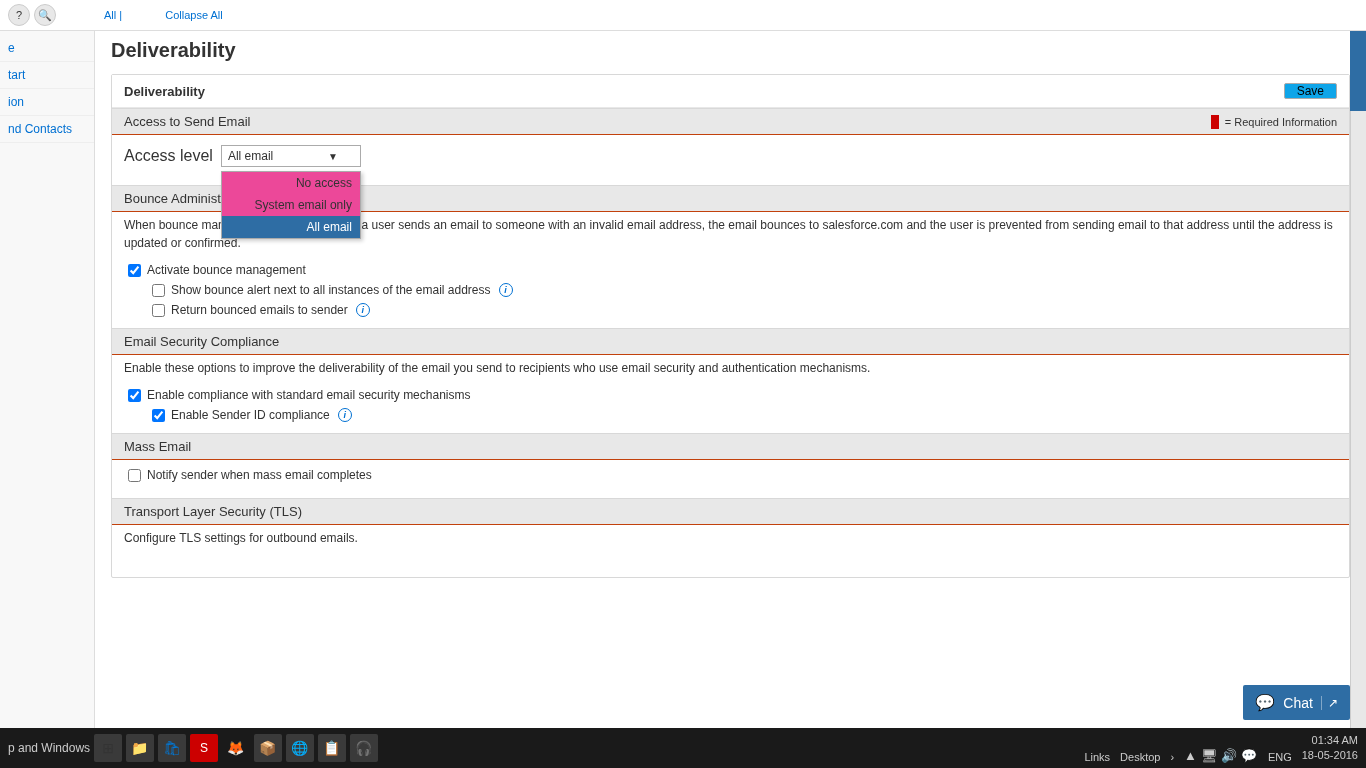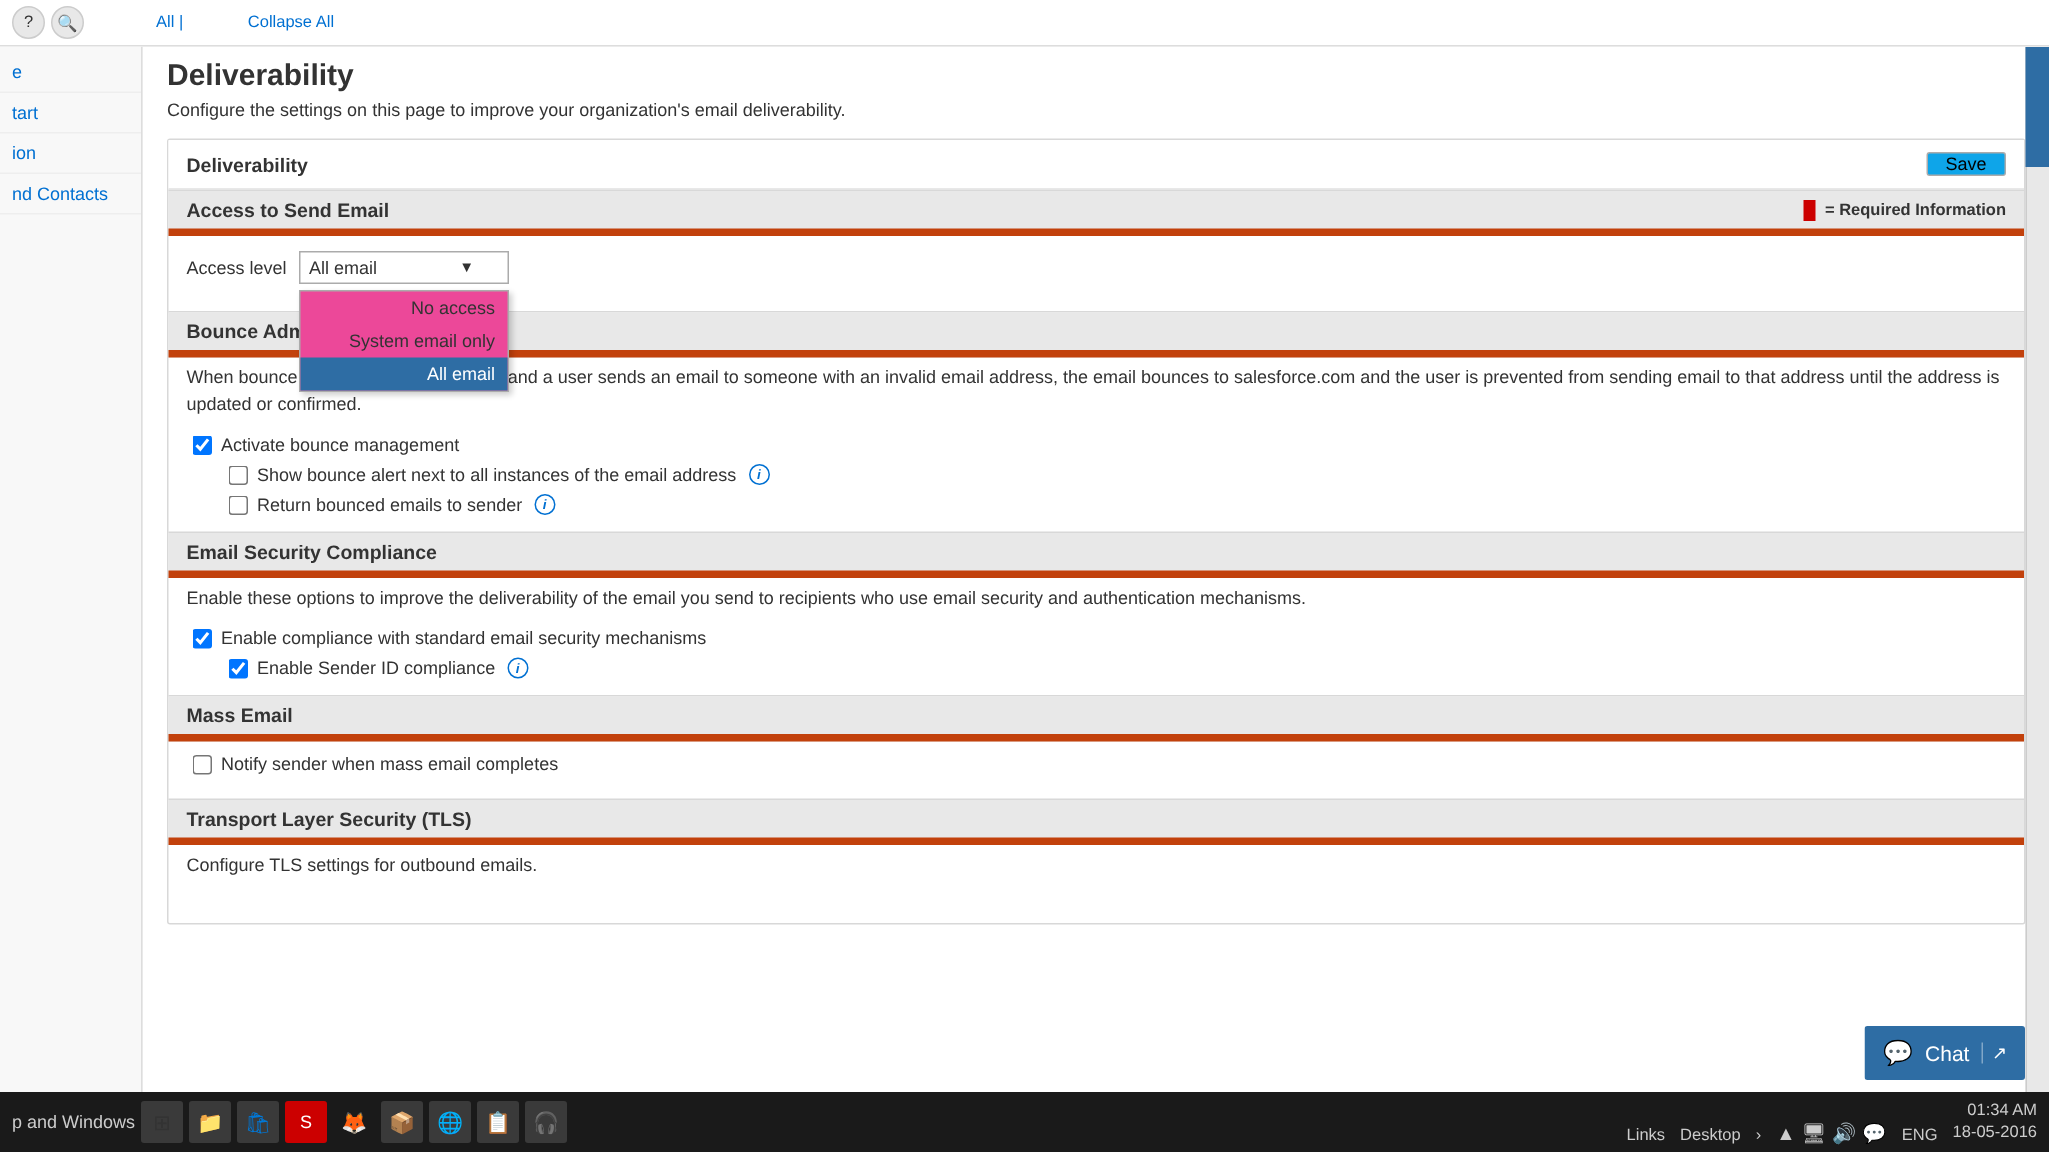--- a/index.html
+++ b/index.html
@@ -35,25 +35,25 @@
     .panel-header-title { font-weight: bold; font-size: 13px; color: #333; }
     .panel-save-row { display: flex; align-items: center; justify-content: space-between; padding: 8px 12px; background: #fff; border-bottom: 1px solid #e8e8e8; }
     .save-btn { background: #0ea5e9; border: 1px solid #ababab; padding: 0 12px; cursor: pointer; font-size: 12px; border-radius: 2px; }
 
     
     .required-info { display: flex; align-items: center; gap: 4px; font-size: 11px; color: #333; }
     .req-icon { display: inline-block; width: 8px; height: 14px; background: #c00; margin-right: 2px; }
 
     
     .section-block { border-top: 1px solid #d8d8d8; }
-    .section-heading { background: #e8e8e8; padding: 5px 12px; font-weight: bold; font-size: 13px; color: #333; border-bottom: 5px solid #c2410c; }
+    .section-heading { background: #e8e8e8; padding: 5px 12px; font-weight: normal; font-size: 13px; color: #333; border-bottom: 1px solid #c2410c; }
 
     
     .form-row { padding: 10px 12px; display: flex; align-items: center; position: relative; }
-    .form-label { font-size: 12px; color: #333; margin-right: 8px; white-space: nowrap; }
+    .form-label { font-size: 16px; color: #333; margin-right: 8px; white-space: nowrap; }
 
     
     .select-wrapper { position: relative; display: inline-block; }
 
     
     .dropdown-menu { position: absolute; top: 28px; left: 0; background: #fff; border: 1px solid #ababab; z-index: 100; min-width: 140px; box-shadow: 2px 2px 4px rgba(0,0,0,0.2); }
     .dropdown-option { padding: 4px 8px; font-size: 12px; cursor: pointer; }
     .dropdown-option.selected { background: #2e6da4; color: #fff; }
 
     
@@ -112,21 +112,20 @@
       <div class="sidebar-item">e</div>
       <div class="sidebar-item">tart</div>
       <div class="sidebar-item">ion</div>
       <div class="sidebar-item">nd Contacts</div>
     </div>
 
     <div class="content-area" style="position: relative;">
 
       <div class="page-title-bar">
         <div class="page-title">Deliverability</div>
-        <div class="page-subtitle">Configure the settings on this page to improve your organization's email deliverability.</div>
       </div>
 
       <div class="panel">
 
         <div class="panel-save-row">
           <span class="panel-header-title">Deliverability</span>
           <button class="save-btn">Save</button>
         </div>
 
         <div class="section-block">

